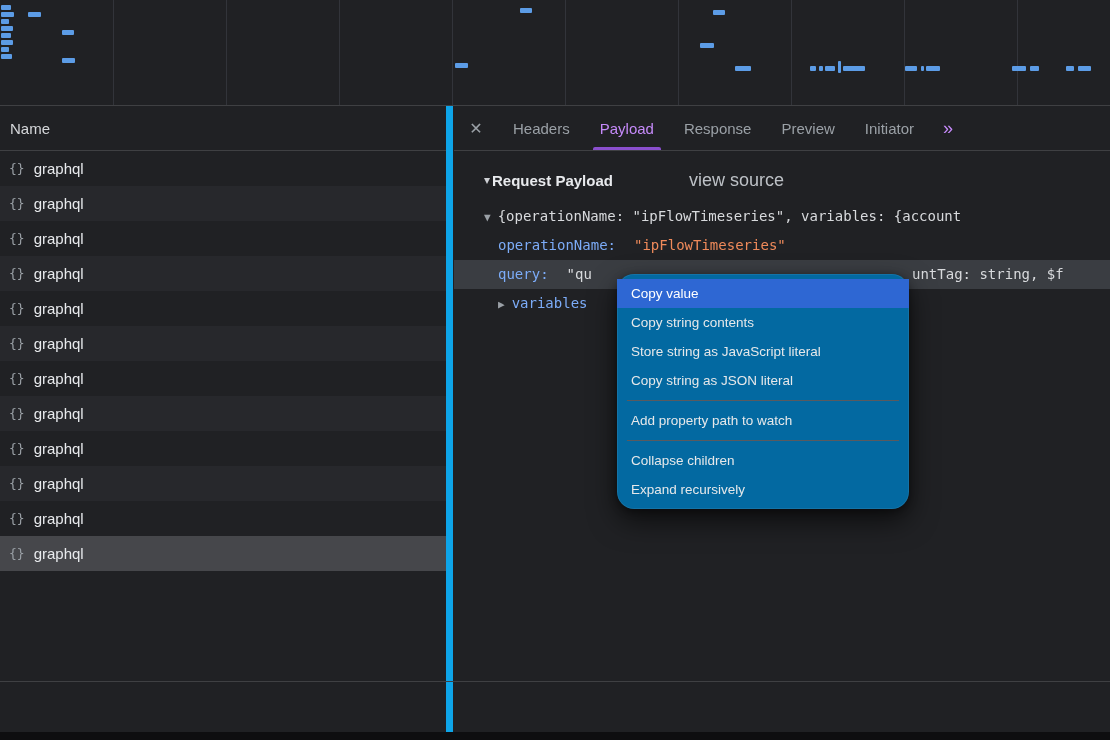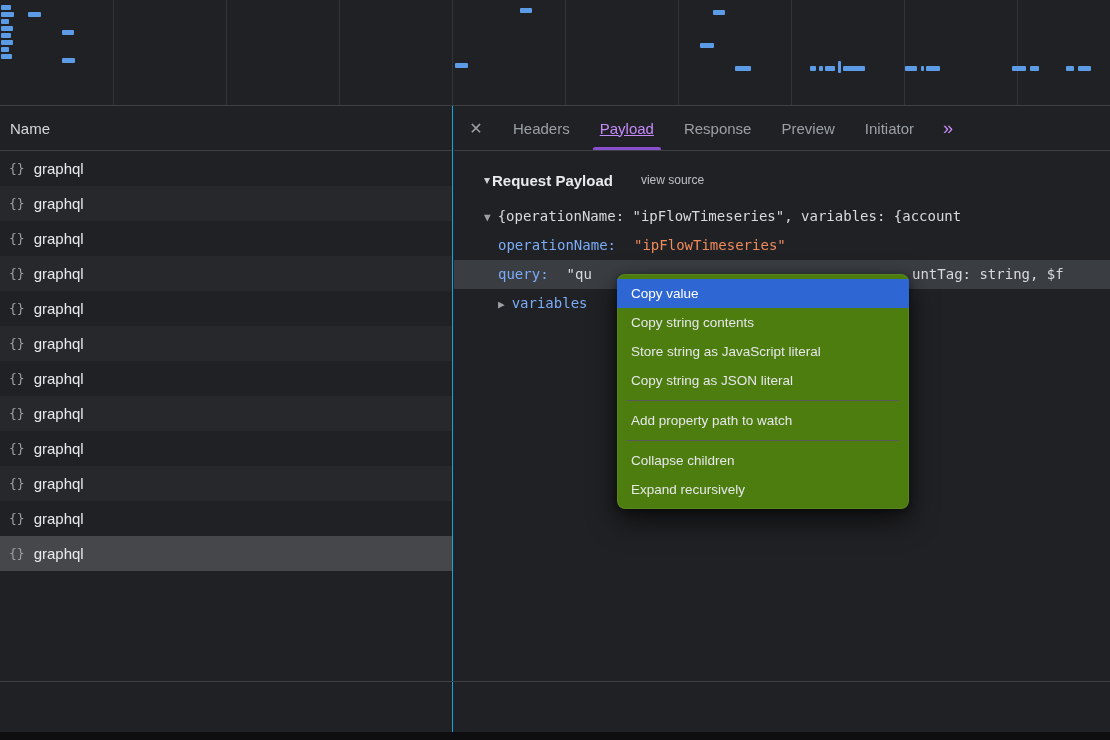--- a/index.html
+++ b/index.html
@@ -6,62 +6,62 @@
   .app{position:relative;width:1110px;height:740px;background:#202124;overflow:hidden;
        font-family:"Liberation Sans",sans-serif;-webkit-font-smoothing:antialiased;}
 
   
   .waterfall{position:absolute;top:0;left:0;width:1110px;height:105px;background:#202124;
              border-bottom:1px solid #3f4043;}
   .gridline{position:absolute;top:0;height:105px;width:1px;background:#32343a;}
   .wbar{position:absolute;background:var(--bar-blue);border-radius:1px;}
 
   
-  .left-panel{position:absolute;top:106px;left:0;width:453px;height:626px;border-right:1px solid #0ea5e9;box-sizing:border-box;}
+  .left-panel{position:absolute;top:106px;left:0;width:453px;height:626px;border-right:7px solid #0ea5e9;box-sizing:border-box;}
   .name-header{height:44px;display:flex;align-items:center;padding-left:10px;font-size:15px;color:#d5d7da;
                border-bottom:1px solid #3f4043;}
   .req-row{height:35px;display:flex;align-items:center;padding-left:9px;gap:9px;font-size:15px;color:#e8eaed;cursor:pointer;}
   .req-row.stripe{background:#27282c;}
   .req-row.selected{background:var(--row-selected);}
   .json-icon{font-family:"DejaVu Sans Mono",monospace;font-size:13px;color:#9aa0a6;}
 
   
   .detail{position:absolute;top:106px;left:454px;right:0;height:626px;}
   .tabbar{height:44px;display:flex;align-items:center;border-bottom:1px solid #3f4043;color:#9aa0a6;}
   .close-btn{width:44px;text-align:center;font-size:16px;color:#9aa0a6;cursor:pointer;flex:0 0 auto;}
   .tab-strip{display:flex;height:44px;align-items:center;}
   .tab{height:44px;display:flex;align-items:center;padding:0 15px;font-size:15px;position:relative;cursor:pointer;white-space:nowrap;}
-  .tab.active{color:var(--tab-active);text-decoration:underline;}
+  .tab.active{color:var(--tab-active);}
   .tab.active::after{content:"";position:absolute;left:8px;right:8px;bottom:0;height:3px;background:var(--tab-underline);
                      border-radius:2px 2px 0 0;}
   .overflow-btn{margin-left:14px;font-size:18px;color:var(--tab-active);cursor:pointer;}
 
   .detail-content{padding-top:13px;}
   .section-row{display:flex;align-items:center;padding-left:30px;height:32px;}
   .section-expander{color:#cfd1d5;font-size:12px;margin-right:2px;}
   .section-title{font-size:15px;font-weight:bold;color:#e8eaed;}
-  .view-source{margin-left:28px;font-size:12px;color:#bdc1c6;cursor:pointer;}
+  .view-source{margin-left:76px;font-size:18px;color:#bdc1c6;cursor:pointer;}
 
   .tree{font-family:"DejaVu Sans Mono",monospace;font-size:14px;margin-top:6px;color:#d8dadd;}
   .tree-line{height:29px;line-height:29px;white-space:nowrap;overflow:hidden;position:relative;}
   .tl-root{padding-left:30px;}
   .tl-in{padding-left:44px;}
   .tree-line.selected{background:#3a3d42;}
   .expander{color:#9aa0a6;display:inline-block;margin-right:7px;font-size:11px;cursor:pointer;}
   .key{color:var(--key-blue);margin-right:18px;}
   .str{color:var(--string-orange);}
   .plain{color:#d8dadd;}
   .frag-right{position:absolute;left:458px;top:0;}
 
   
   .footer-line{position:absolute;left:0;top:681px;width:100%;height:1px;background:#3f4043;}
   .bottom-bar{position:absolute;left:0;bottom:0;width:100%;height:8px;background:#0e0e10;}
 
   
-  .context-menu{position:absolute;left:617px;top:274px;width:292px;background:#4d7c0f;border-radius:8px;
+  .context-menu{position:absolute;left:617px;top:274px;width:292px;background:#0369a1;border-radius:17px;
                 padding:5px 0;z-index:10;font-size:13.5px;color:#e6e8ea;
                 box-shadow:0 12px 28px rgba(0,0,0,.6),0 2px 8px rgba(0,0,0,.4),inset 0 0 0 1px rgba(255,255,255,.07);}
   .menu-item{height:29px;line-height:29px;padding:0 14px;cursor:pointer;}
   .menu-item.highlight{background:var(--menu-highlight);color:#fff;}
   .menu-sep{height:1px;background:#5a5a5e;margin:5px 10px;}
 </style>
 </head>
 <body>
 
 <div class="app">

